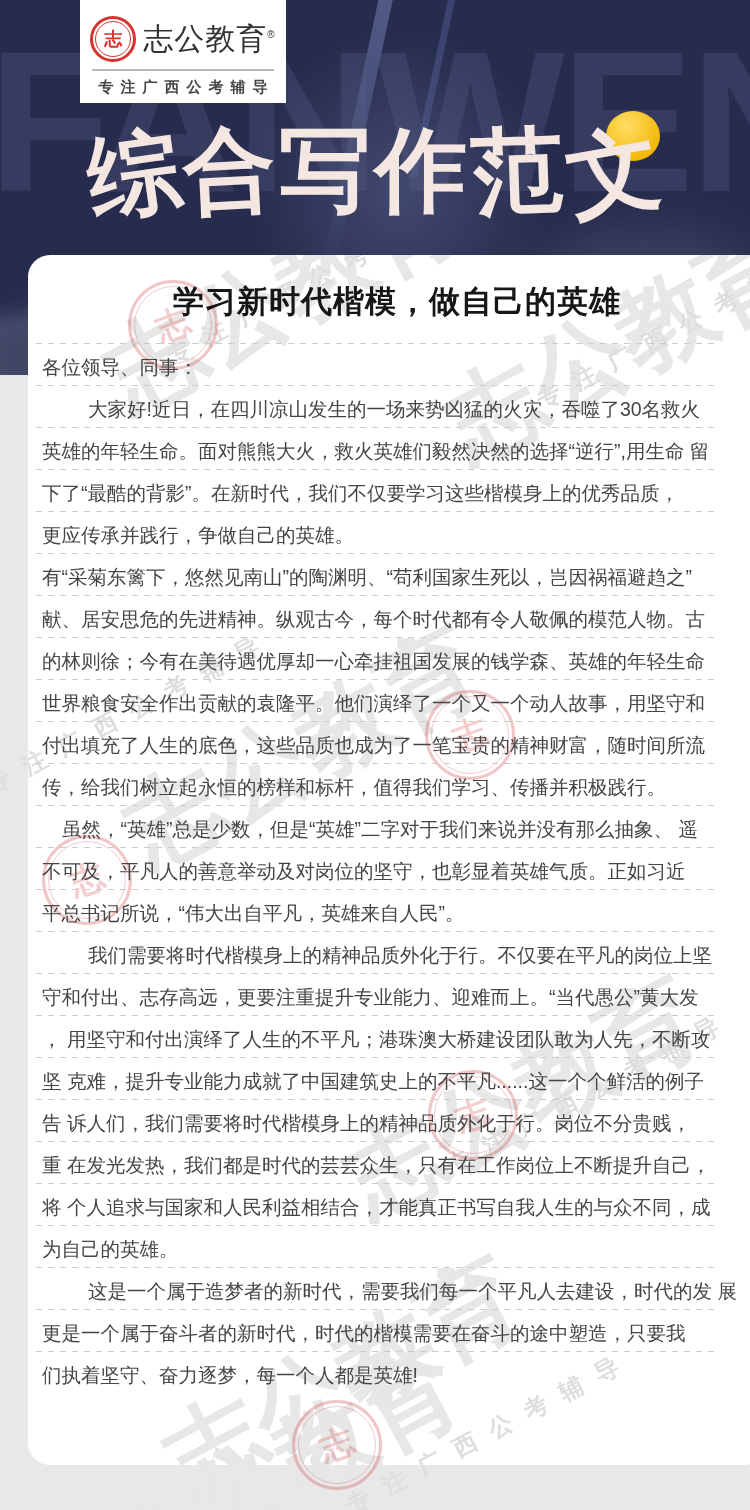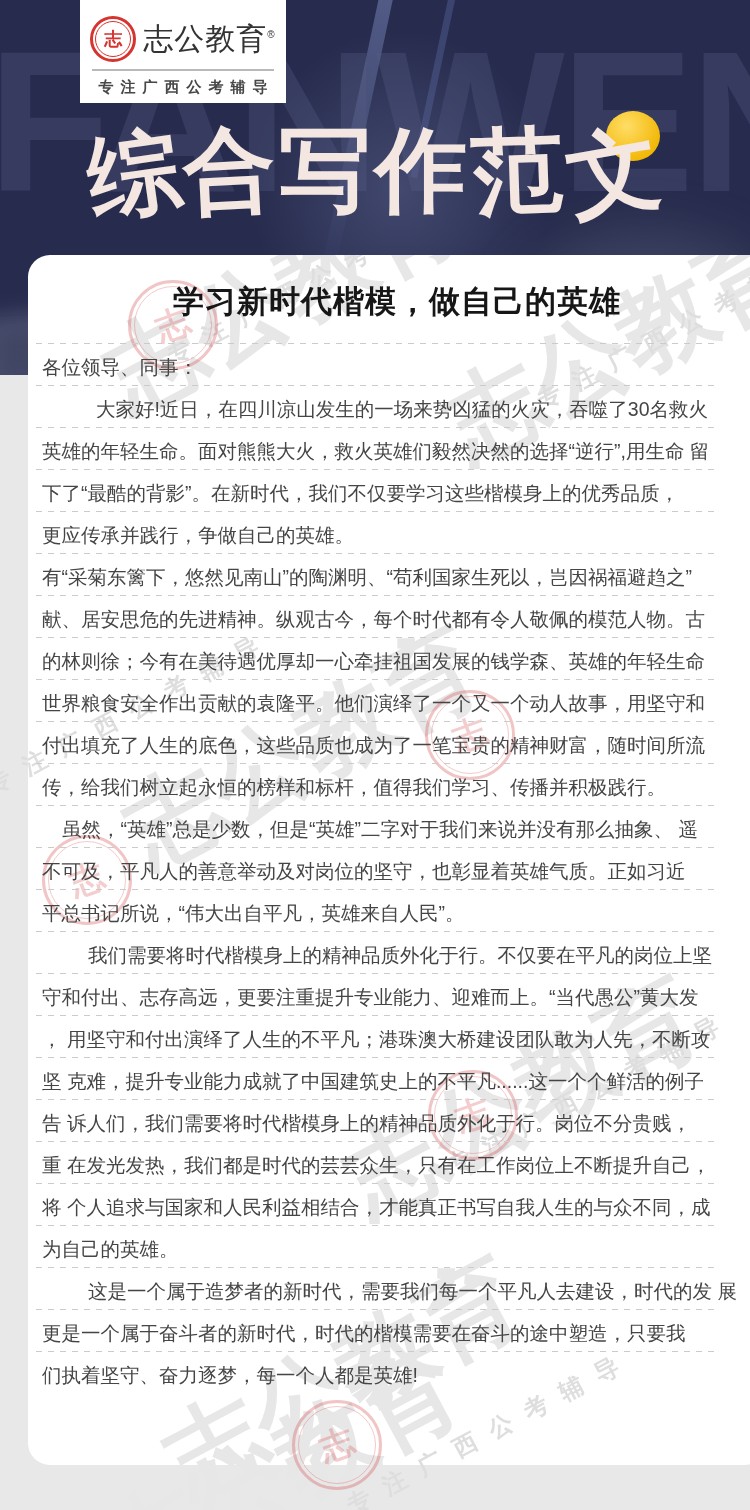--- a/index.html
+++ b/index.html
@@ -44,21 +44,21 @@
 
   
   .card{position:absolute;left:28px;top:255px;width:738px;height:1210px;background:#ffffff;border-radius:22px;}
   .card-inner{position:relative;z-index:1;width:100%;height:100%;}
   .essay-title{padding-top:26px;text-align:center;font-size:31px;font-weight:900;color:#161616;letter-spacing:1px;}
   .lines{position:absolute;left:8px;top:88px;width:678px;}
   .line{height:42px;
         background:repeating-linear-gradient(90deg,#cbcbcb 0 6px,rgba(0,0,0,0) 6px 12px) left top/100% 1px no-repeat;}
   .line-text{display:block;padding:13px 6px 0;font-size:19.5px;line-height:23px;color:#454545;white-space:nowrap;}
   .ind-1{text-indent:20px;}
-  .ind-2{text-indent:46px;text-align:right;}
+  .ind-2{text-indent:46px;}
 
   
   .wm-layer{position:absolute;left:0;top:255px;width:750px;height:1255px;overflow:hidden;pointer-events:none;}
   .wm-big{position:absolute;font-size:96px;font-weight:900;color:#e7e7e7;white-space:nowrap;
           transform:rotate(-28deg);line-height:1;}
   .wm-small{position:absolute;font-size:24px;font-weight:700;color:#dedede;letter-spacing:16px;
             white-space:nowrap;transform:rotate(-28deg);line-height:1;}
   .wm-seal{position:absolute;width:84px;height:84px;border:3px solid rgba(214,80,80,.33);border-radius:50%;}
   .wm-seal::before{content:"";position:absolute;inset:3px;border:1px solid rgba(214,80,80,.30);border-radius:50%;}
   .wm-seal span{position:absolute;inset:0;display:flex;align-items:center;justify-content:center;

